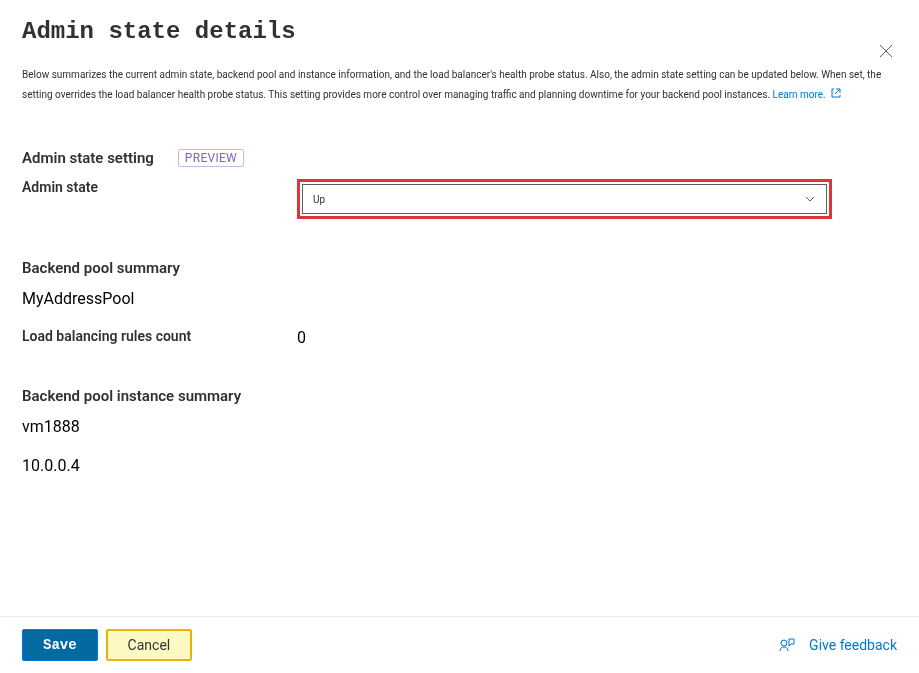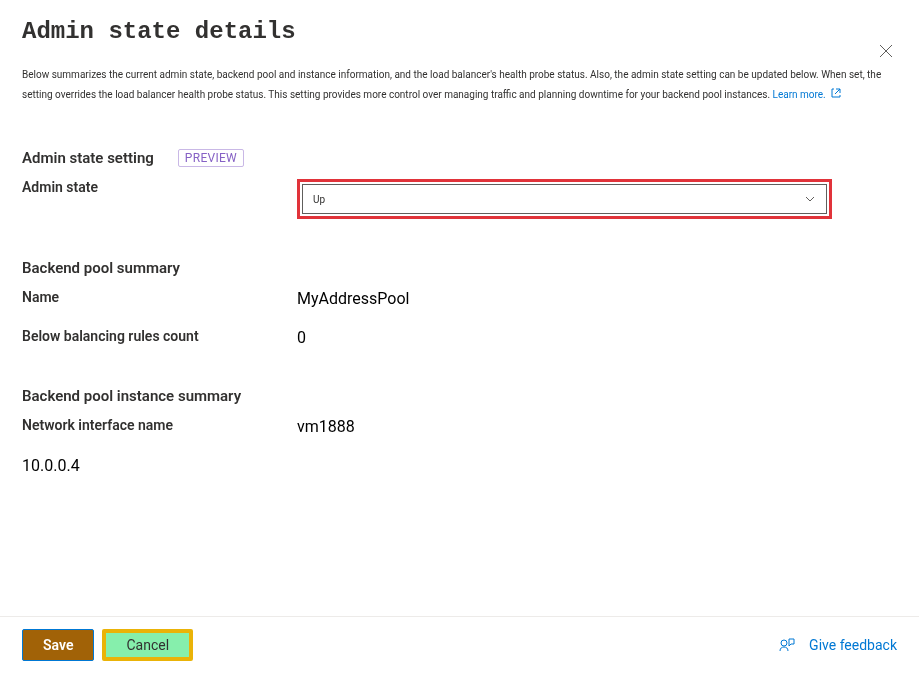--- a/index.html
+++ b/index.html
@@ -127,29 +127,30 @@
   .footer-left { display: flex; gap: 8px; }
   .btn {
     height: 32px;
     padding: 0 20px;
     font-size: 14px;
     border-radius: 2px;
     cursor: pointer;
     font-family: inherit;
   }
   .btn-primary {
-    background: #a16207;
+    background: #0369a1;
     color: #ffffff;
     border: 1px solid #0078d4;
     font-weight: 600;
+    font-family: Liberation Mono, monospace;
   }
   .btn-secondary {
-    background: #86efac;
-    color: #323130;
-    border: 4px solid #eab308;
+    background: #fef9c3;
+    color: #323130;
+    border: 2px solid #eab308;
   }
   .feedback-link {
     color: #0078d4;
     text-decoration: none;
     cursor: pointer;
     display: flex;
     align-items: center;
     gap: 14px;
     font-size: 14px;
   }
@@ -195,32 +196,30 @@
           <svg viewBox="0 0 12 12" fill="none" stroke="currentColor" stroke-width="1">
             <path d="M2 4 L6 8 L10 4"></path>
           </svg>
         </div>
       </div>
     </div>
 
     <div class="section-heading">Backend pool summary</div>
 
     <div class="kv-row">
-      <div class="kv-label">Name</div>
       <div class="kv-value">MyAddressPool</div>
     </div>
     <div class="kv-row">
-      <div class="kv-label">Below balancing rules count</div>
+      <div class="kv-label">Load balancing rules count</div>
       <div class="kv-value">0</div>
     </div>
 
     <div class="section-heading">Backend pool instance summary</div>
 
     <div class="kv-row">
-      <div class="kv-label">Network interface name</div>
       <div class="kv-value">vm1888</div>
     </div>
     <div class="kv-row">
       <div class="kv-value">10.0.0.4</div>
     </div>
   </div>
 
   <div class="footer">
     <div class="footer-left">
       <button class="btn btn-primary">Save</button>

